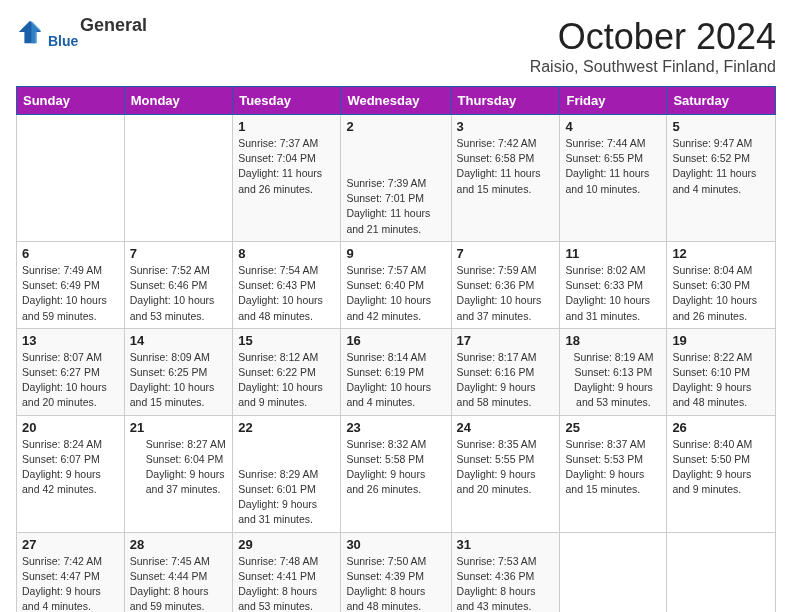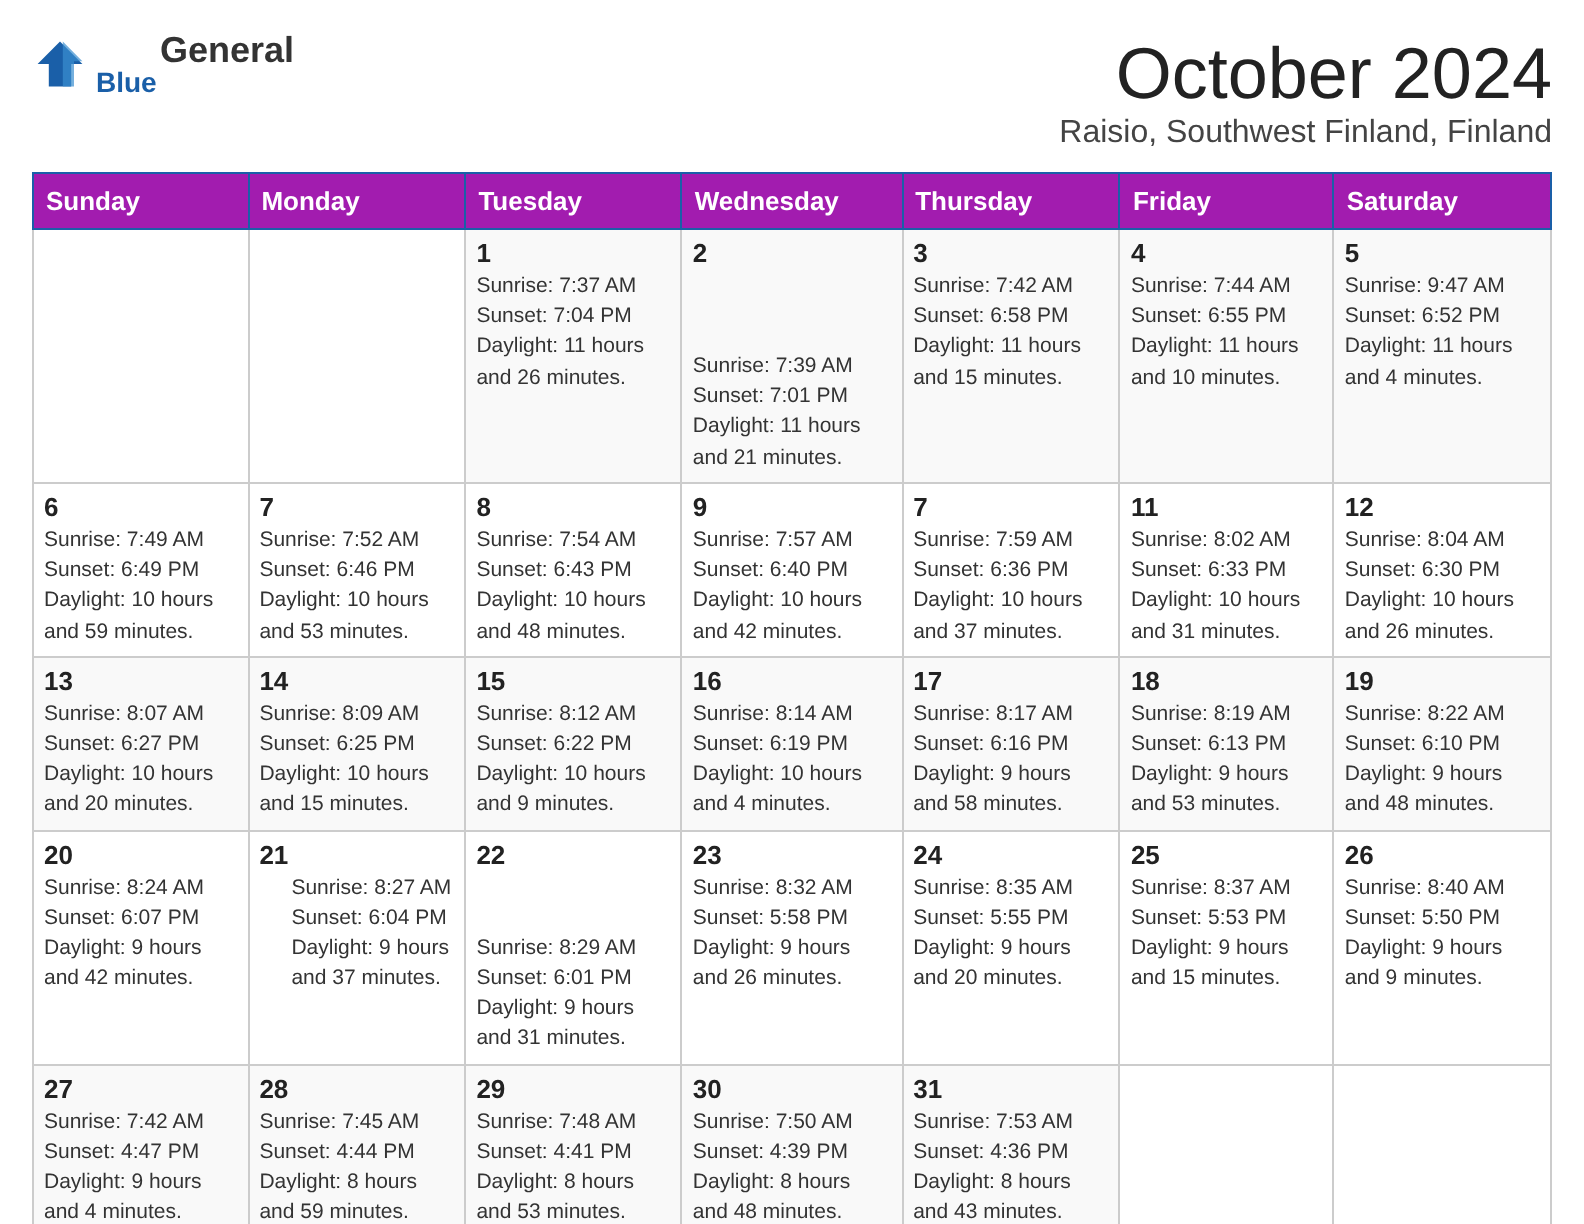--- a/index.html
+++ b/index.html
@@ -231,21 +231,21 @@
 Daylight: 10 hours and 4 minutes.</div>
         </td>
         <td>
           <span class="day-num">17</span>
           <div class="day-info" style="white-space: pre-line;">Sunrise: 8:17 AM
 Sunset: 6:16 PM
 Daylight: 9 hours and 58 minutes.</div>
         </td>
         <td>
           <span class="day-num">18</span>
-          <div class="day-info" style="white-space: pre-line;">Sunrise: 8:19 AM
+          <div class="day-info" style="white-space: pre-line; text-align: center;">Sunrise: 8:19 AM
 Sunset: 6:13 PM
 Daylight: 9 hours and 53 minutes.</div>
         </td>
         <td>
           <span class="day-num">19</span>
           <div class="day-info" style="white-space: pre-line;">Sunrise: 8:22 AM
 Sunset: 6:10 PM
 Daylight: 9 hours and 48 minutes.</div>
         </td>
       </tr>

